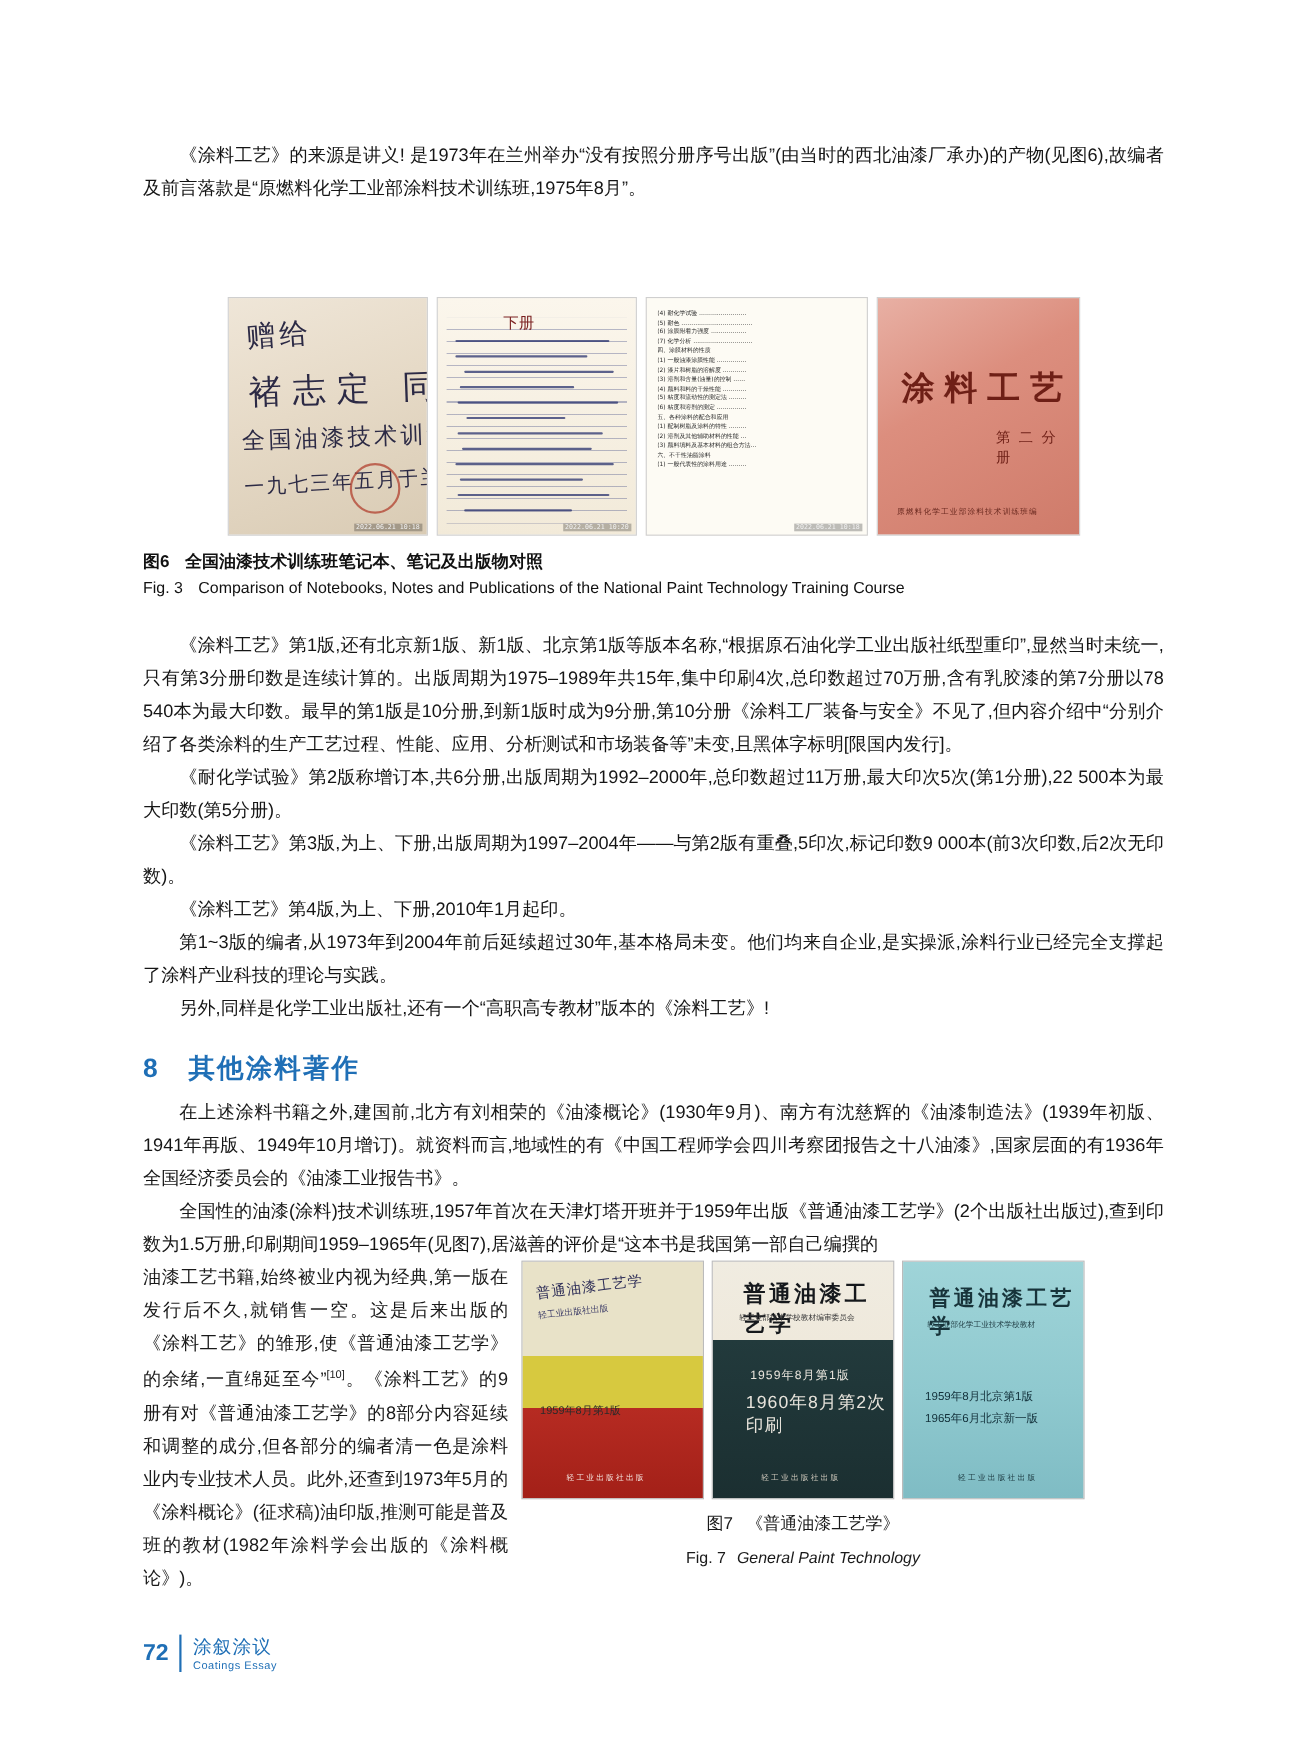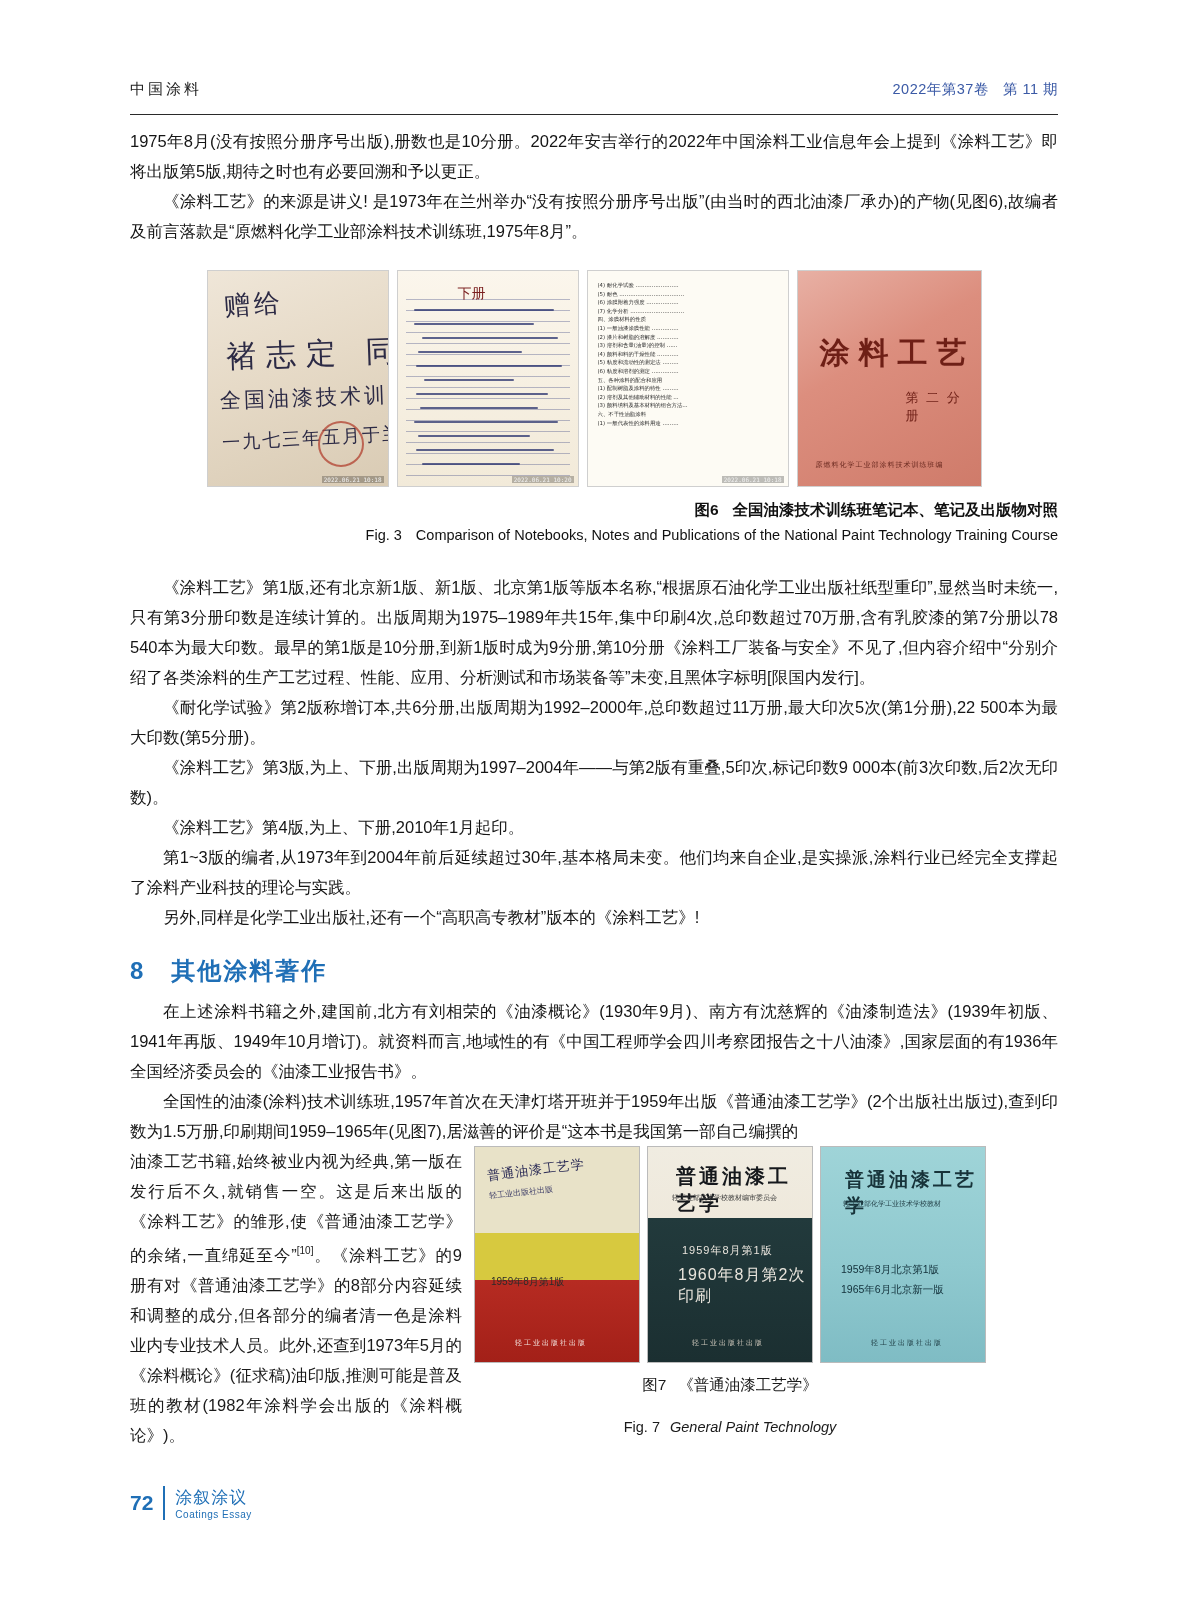--- a/index.html
+++ b/index.html
@@ -170,21 +170,21 @@
   }
   .ph4 .pub {
     position: absolute;
     left: 18px; bottom: 16px;
     font-size: 7px;
     color: #6b2a20;
     letter-spacing: 1px;
   }
 
   .figcap {
-    text-align: right;
+    text-align: left;
     font-size: 15.5px;
     margin-top: 13px;
     color: #111;
   }
   .figcap .cn { font-weight: bold; }
   .figcap .cn .num { margin-right: 14px; }
   .figcap .en {
     font-size: 14.5px;
     margin-top: 6px;
     color: #111;
@@ -237,21 +237,21 @@
   .bk3 { background: linear-gradient(180deg, #9fd4d8 0%, #8fc9cf 55%, #7fbcc4 100%); }
   .bk3 .t1 { position:absolute; left:24px; top:20px; font-size:19px; color:#17333a; letter-spacing:3px; font-weight:bold;}
   .bk3 .t2 { position:absolute; left:22px; top:52px; font-size:7px; color:#27454c;}
   .bk3 .l1 { position:absolute; left:20px; top:116px; font-size:10.5px; color:#12303a; }
   .bk3 .l2 { position:absolute; left:20px; top:136px; font-size:10.5px; color:#12303a; }
   .bk3 .foot { position:absolute; left:50px; bottom:14px; font-size:7px; color:#1d3b42; letter-spacing:2px;}
 
   .fig7cap { text-align: center; margin-top: 12px; }
   .fig7cap .cn { font-size: 15.5px; font-weight: normal; }
   .fig7cap .cn .num { margin-right: 12px; }
-  .fig7cap .en { font-size: 14.5px; font-style: italic; margin-top: 23px; }
+  .fig7cap .en { font-size: 14.5px; font-style: italic; margin-top: 13px; }
   .fig7cap .en .lbl { margin-right: 10px; font-style: normal; }
 
   
   .wrapcol {
     position: absolute;
     left: 130px;
     top: 1146px;
     width: 332px;
     font-size: 16.5px;
     line-height: 30px;
@@ -278,29 +278,22 @@
     width: 2px; height: 34px; background: #1f6fb6; margin-right: 10px;
   }
   .footer .names .cn { font-size: 17px; color: #1f6fb6; letter-spacing: 1px; }
   .footer .names .en { font-size: 10px; color: #1f6fb6; letter-spacing: .5px; }
 </style>
 </head>
 <body>
 
 <div class="page">
 
-  <div class="runhead">
-    <div class="journal">中国涂料</div>
-    <div class="issue">
-      <span>2022年第37卷</span><span class="gap"></span><span>第 11 期</span>
-    </div>
-  </div>
 
   <div class="block" style="top:126px;">
-    <p class="para">1975年8月(没有按照分册序号出版),册数也是10分册。2022年安吉举行的2022年中国涂料工业信息年会上提到《涂料工艺》即将出版第5版,期待之时也有必要回溯和予以更正。</p>
     <p class="para indent">《涂料工艺》的来源是讲义! 是1973年在兰州举办“没有按照分册序号出版”(由当时的西北油漆厂承办)的产物(见图6),故编者及前言落款是“原燃料化学工业部涂料技术训练班,1975年8月”。</p>
   </div>
 
   <div class="fig6-wrap">
     <div class="fig6-row">
 
       <div class="photo ph1">
         <div class="hw hw1">赠给</div>
         <div class="hw hw2">褚志定 同志</div>
         <div class="hw hw3">全国油漆技术训练班</div>

